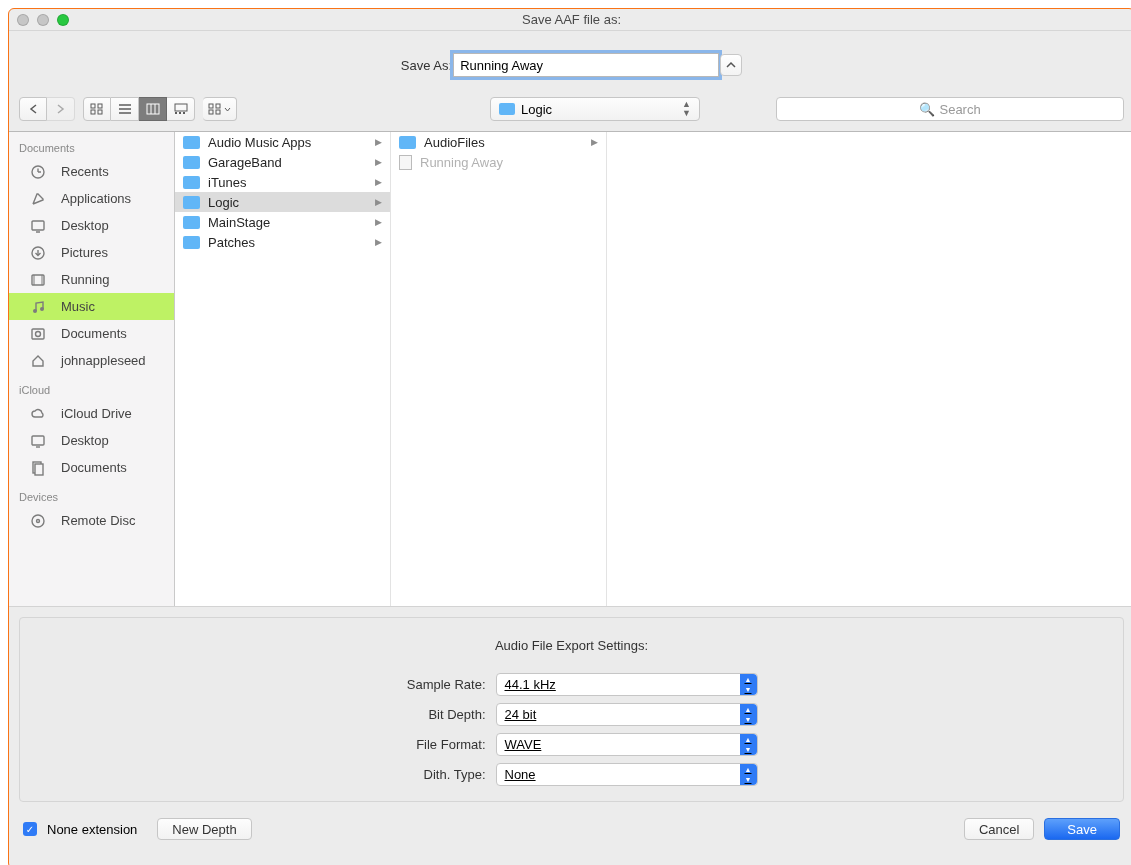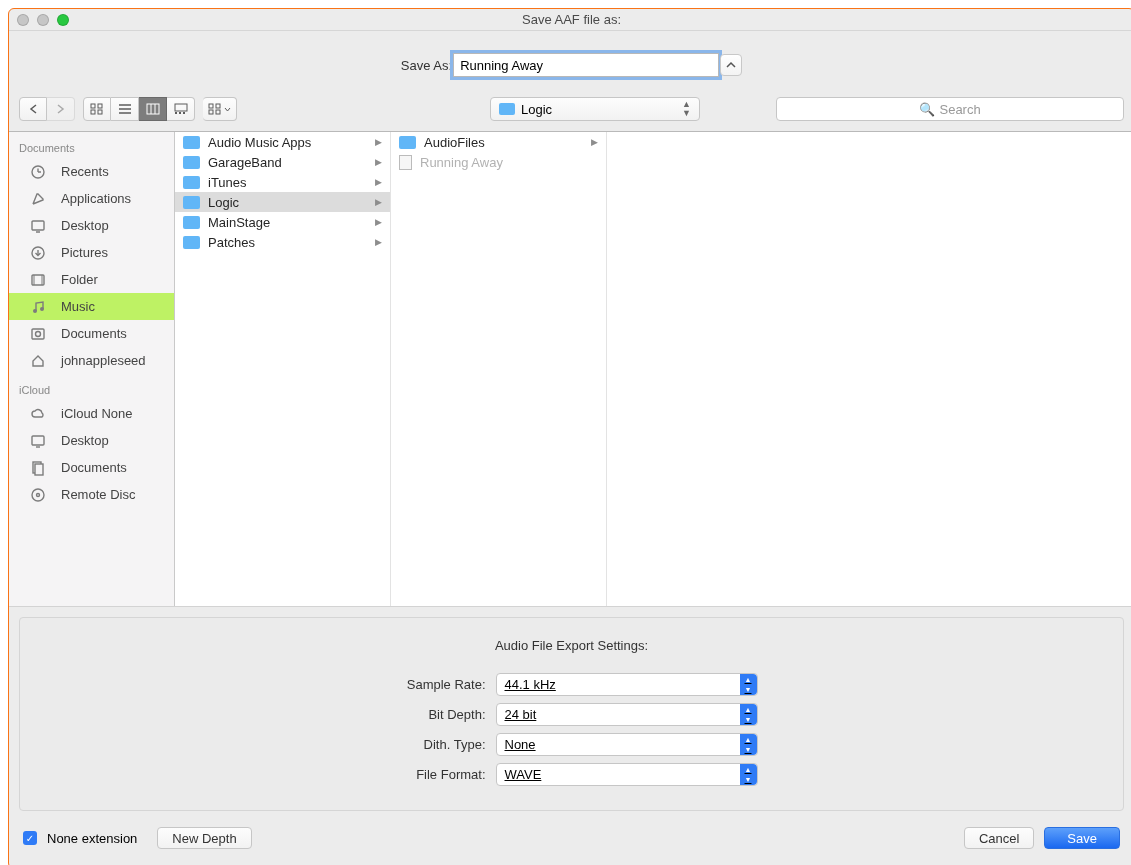--- a/index.html
+++ b/index.html
@@ -162,21 +162,21 @@
 .col-fill { flex:1; background:#fff;}
 .settings-panel {
   background:#ececec;
   border-top:1px solid #d3d3d3;
   padding: 10px;
 }
 .settings-box {
   border:1px solid #d5d5d5;
   border-radius:4px;
   background:#ebebeb;
-  padding: 20px 0 17px 0;
+  padding: 20px 0 8px 0;
 }
 .settings-title {
   text-align:center;
   margin-bottom:20px;
   color:#333;
 }
 .settings-row {
   display:flex; align-items:center; justify-content:center;
   gap:10px;
   margin-bottom:7px;
@@ -366,21 +366,21 @@
           <span>Pictures</span>
         </div>
         <div class="sb-item">
           <span class="sb-icon">
             <svg width="16" height="16">
               <rect x="2" y="3" width="12" height="10" rx="1" fill="none" stroke="#7c7c7c" stroke-width="1.4"></rect>
               <line x1="4" y1="3" x2="4" y2="13" stroke="#7c7c7c"></line>
               <line x1="12" y1="3" x2="12" y2="13" stroke="#7c7c7c"></line>
             </svg>
           </span>
-          <span>Folder</span>
+          <span>Running</span>
         </div>
         <div class="sb-item selected">
           <span class="sb-icon">
             <svg width="16" height="16">
               <path d="M6 12 V4 L13 3 V10" fill="none" stroke="#7c7c7c" stroke-width="1.4"></path>
               <circle cx="5" cy="12" r="2" fill="#7c7c7c"></circle>
               <circle cx="12" cy="10" r="2" fill="#7c7c7c"></circle>
             </svg>
           </span>
           <span>Music</span>
@@ -402,40 +402,41 @@
           </span>
           <span>johnappleseed</span>
         </div>
         <div class="sb-head">iCloud</div>
         <div class="sb-item">
           <span class="sb-icon">
             <svg width="16" height="16">
               <path d="M5 11 a3 3 0 0 1 0-6 a4 4 0 0 1 7 2 a2.5 2.5 0 0 1 0 4 Z" fill="none" stroke="#7c7c7c" stroke-width="1.4"></path>
             </svg>
           </span>
-          <span>iCloud None</span>
+          <span>iCloud Drive</span>
         </div>
         <div class="sb-item">
           <span class="sb-icon">
             <svg width="16" height="16">
               <rect x="2" y="3" width="12" height="9" rx="1" fill="none" stroke="#7c7c7c" stroke-width="1.4"></rect>
               <line x1="6" y1="14" x2="10" y2="14" stroke="#7c7c7c" stroke-width="1.4"></line>
             </svg>
           </span>
           <span>Desktop</span>
         </div>
         <div class="sb-item">
           <span class="sb-icon">
             <svg width="16" height="16">
               <rect x="3" y="2" width="8" height="11" fill="none" stroke="#7c7c7c" stroke-width="1.4"></rect>
               <rect x="5" y="4" width="8" height="11" fill="#f5f4f5" stroke="#7c7c7c" stroke-width="1.4"></rect>
             </svg>
           </span>
           <span>Documents</span>
         </div>
+        <div class="sb-head">Devices</div>
         <div class="sb-item">
           <span class="sb-icon">
             <svg width="16" height="16">
               <circle cx="8" cy="8" r="6" fill="none" stroke="#7c7c7c" stroke-width="1.4"></circle>
               <circle cx="8" cy="8" r="1.5" fill="none" stroke="#7c7c7c" stroke-width="1.4"></circle>
             </svg>
           </span>
           <span>Remote Disc</span>
         </div>
       </div>
@@ -505,33 +506,33 @@
             <label>Bit Depth:</label>
             <div class="select">
               <span>24 bit</span>
               <div class="stepper">
                 <span>▲</span>
                 <span>▼</span>
               </div>
             </div>
           </div>
           <div class="settings-row">
-            <label>Dith. Type:</label>
+            <label>File Format:</label>
             <div class="select">
-              <span>None</span>
+              <span>WAVE</span>
               <div class="stepper">
                 <span>▲</span>
                 <span>▼</span>
               </div>
             </div>
           </div>
           <div class="settings-row">
-            <label>File Format:</label>
+            <label>Dith. Type:</label>
             <div class="select">
-              <span>WAVE</span>
+              <span>None</span>
               <div class="stepper">
                 <span>▲</span>
                 <span>▼</span>
               </div>
             </div>
           </div>
         </div>
     </div>
   </div>
 

